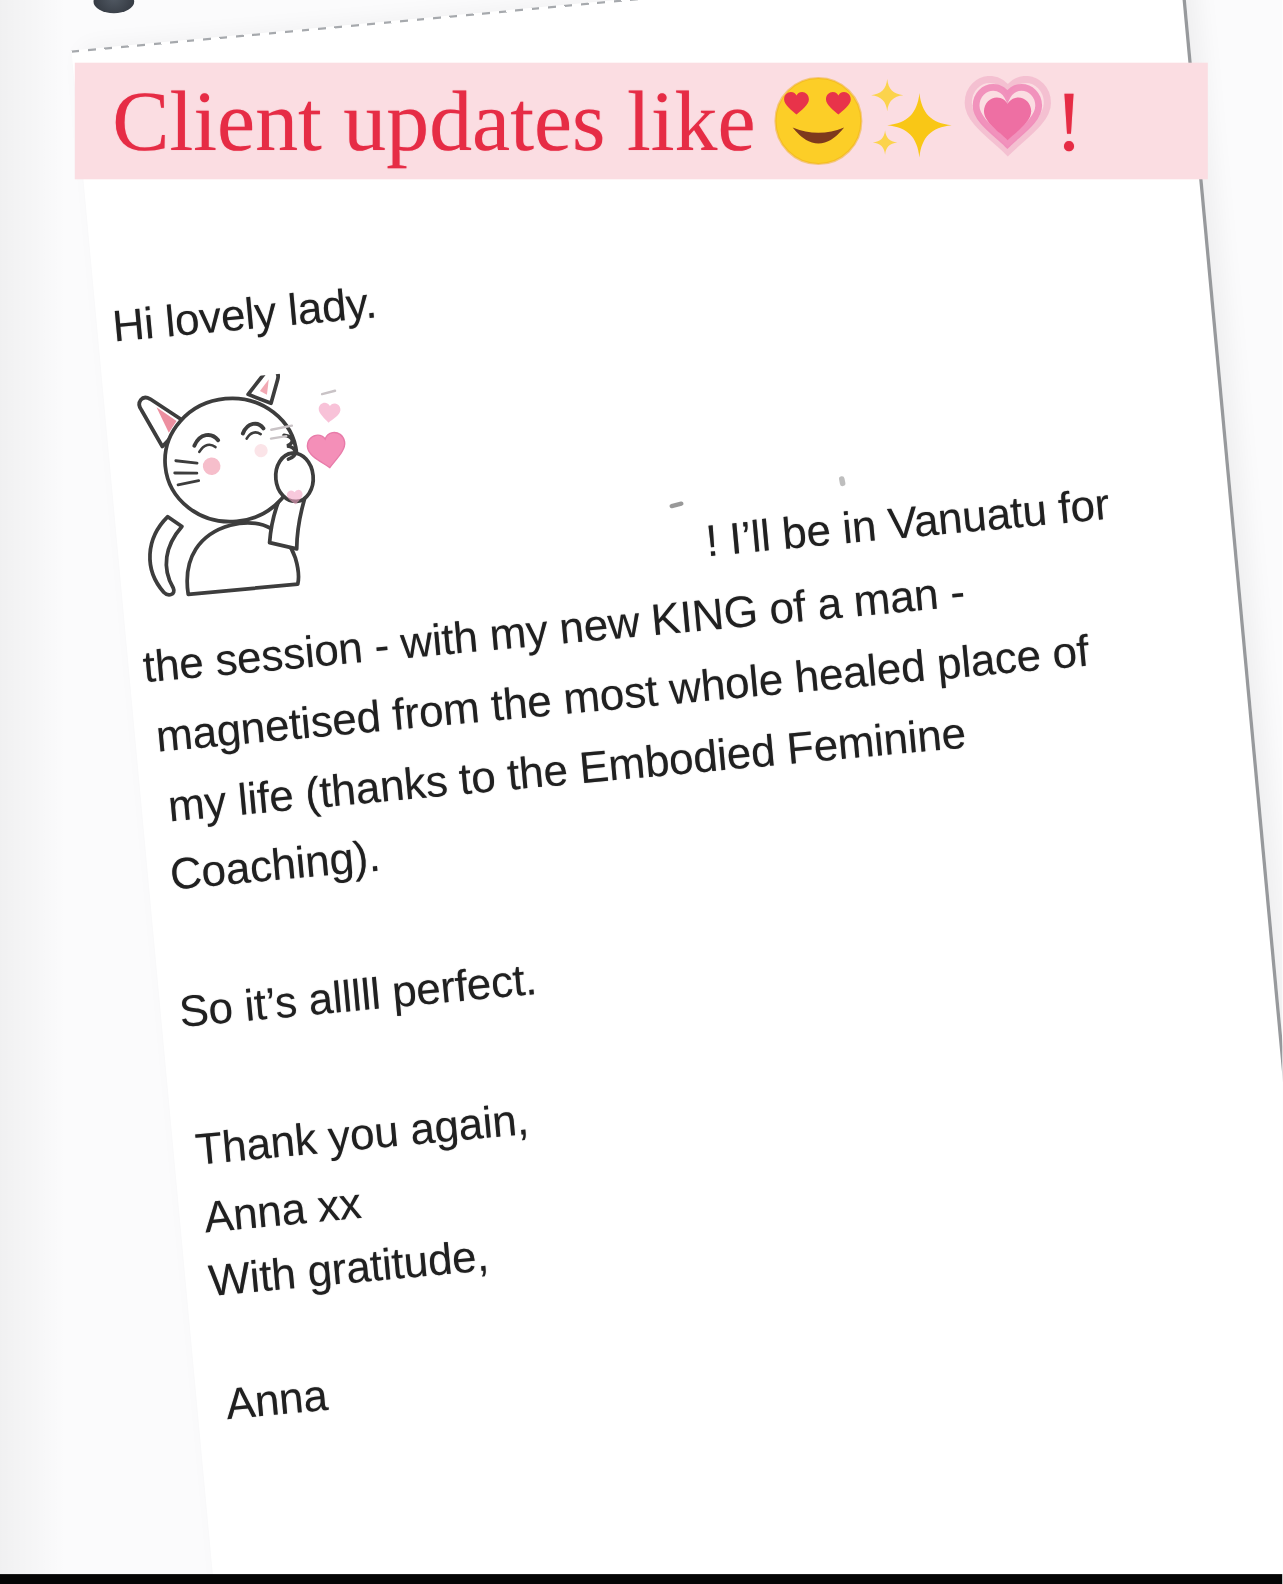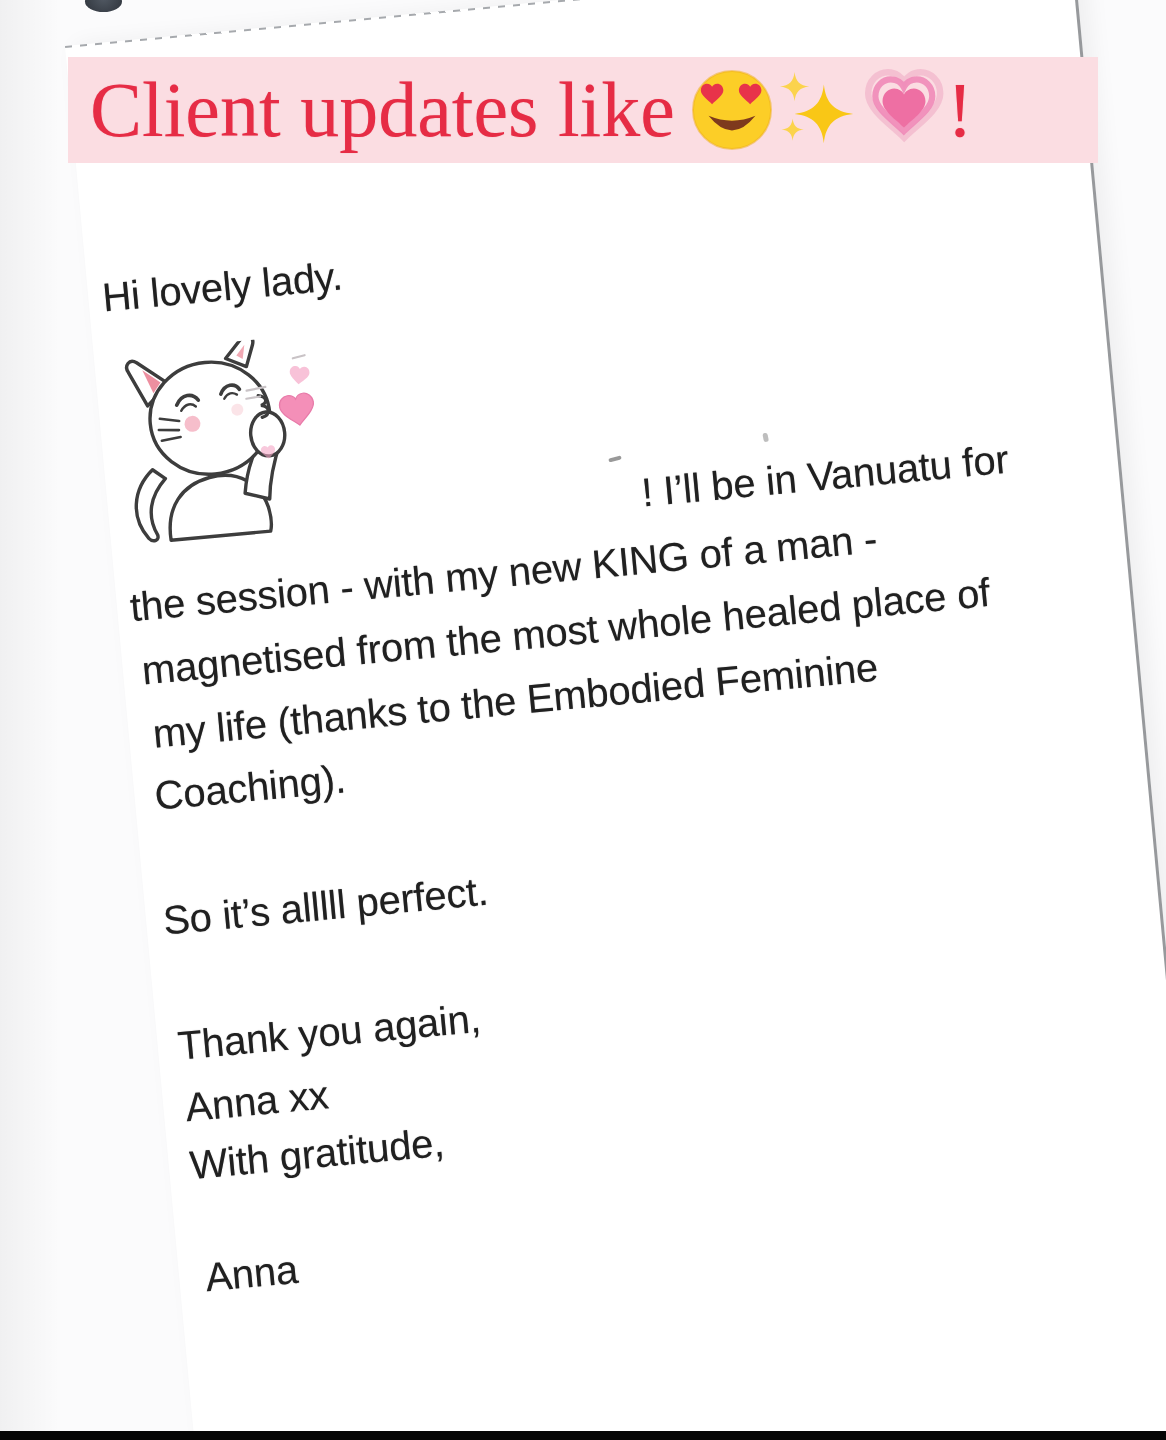--- a/index.html
+++ b/index.html
@@ -35,21 +35,21 @@
   }
   .artifact{position:absolute;background:#6e6e6e;border-radius:3px;}
   .artifact-1{left:503px;top:460px;width:13px;height:4px;opacity:.7;transform:rotate(-9deg);}
   .artifact-2{left:659px;top:450px;width:5px;height:9px;opacity:.45;transform:rotate(-6deg);}
   .sticker{position:absolute;left:2px;top:310px;width:218px;height:196px;}
   
   .banner{
     position:absolute;left:68px;top:57px;width:1030px;height:106px;
     background:#fbdde2;
     display:flex;align-items:center;
-    padding-left:22px;box-sizing:border-box;
+    padding-left:34px;box-sizing:border-box;
     z-index:10;
   }
   .banner-text{
     font-family:"Liberation Serif", serif;
     font-size:78px;color:#e62c45;white-space:nowrap;
     text-shadow:0 0 1px rgba(230,44,69,.4);
   }
   .banner .emoji{display:inline-block;height:82px;width:82px;margin:0 2px;vertical-align:middle;}
   .banner .emoji.first{margin-left:16px;}
   

